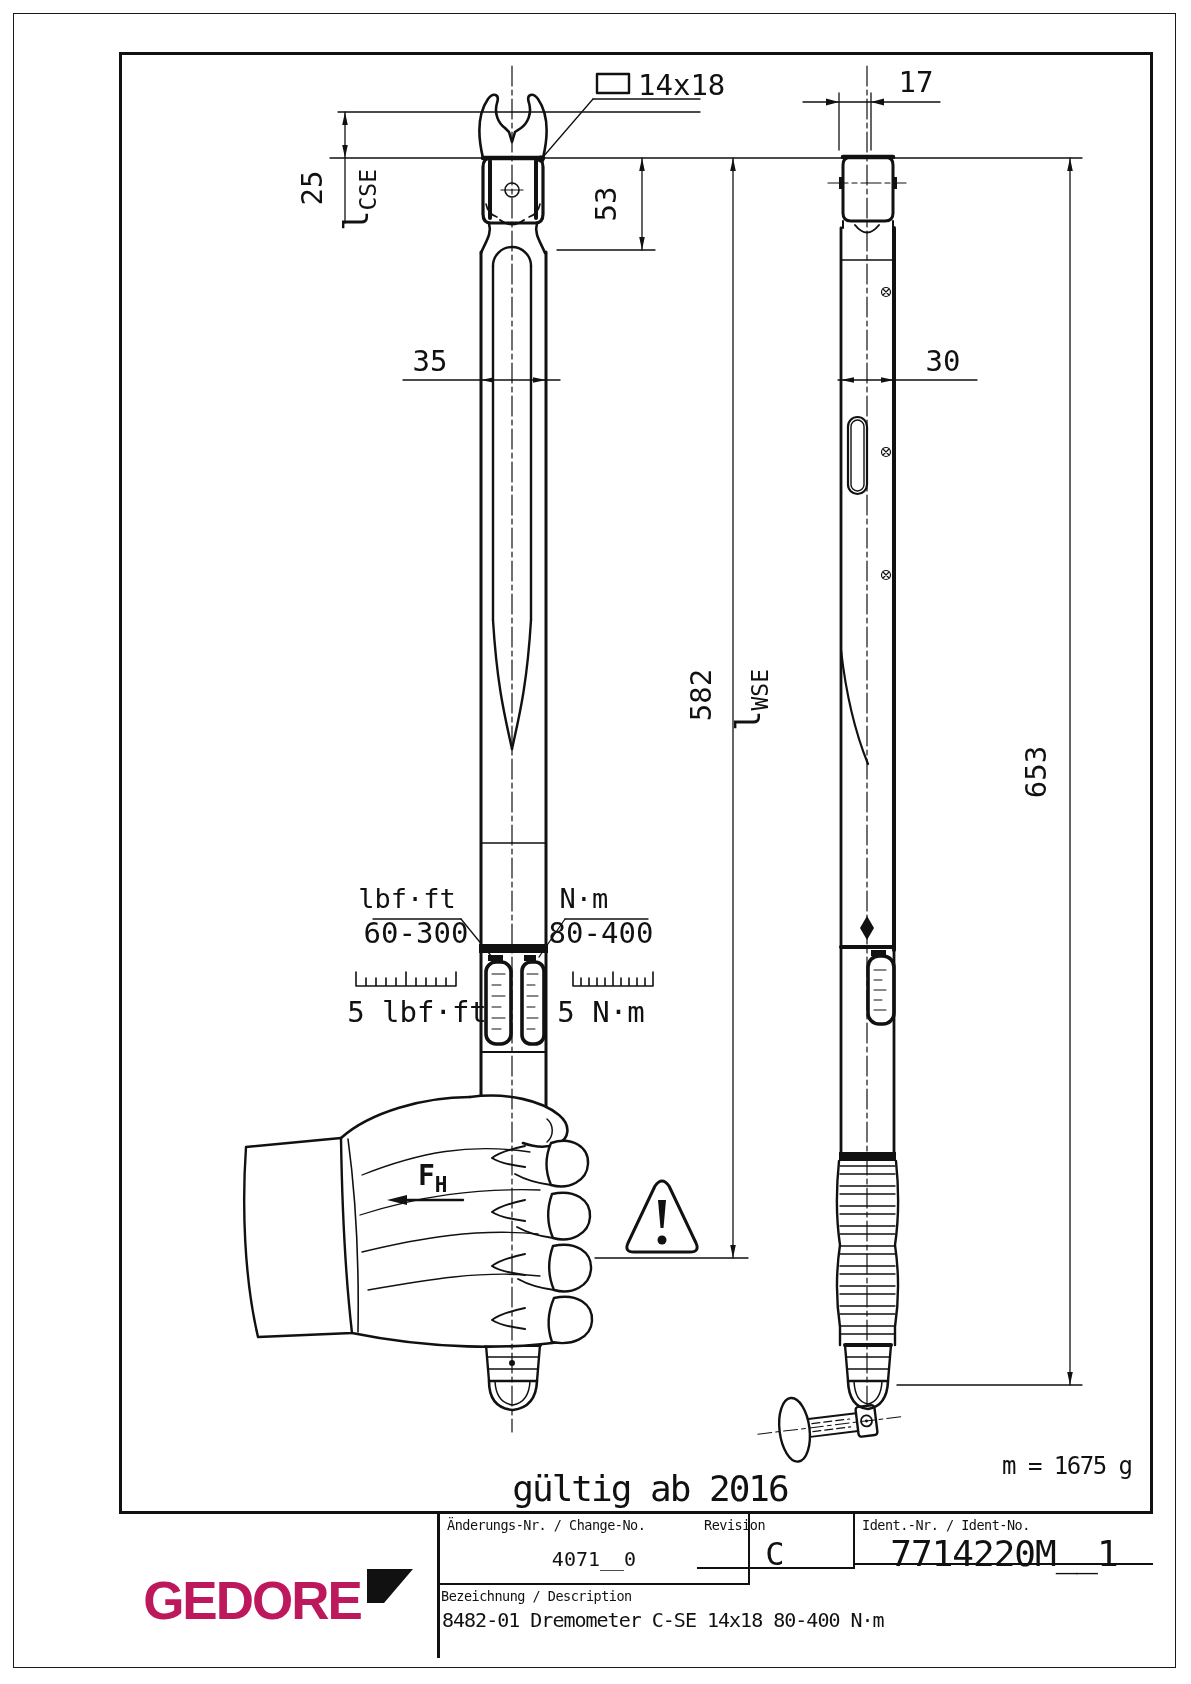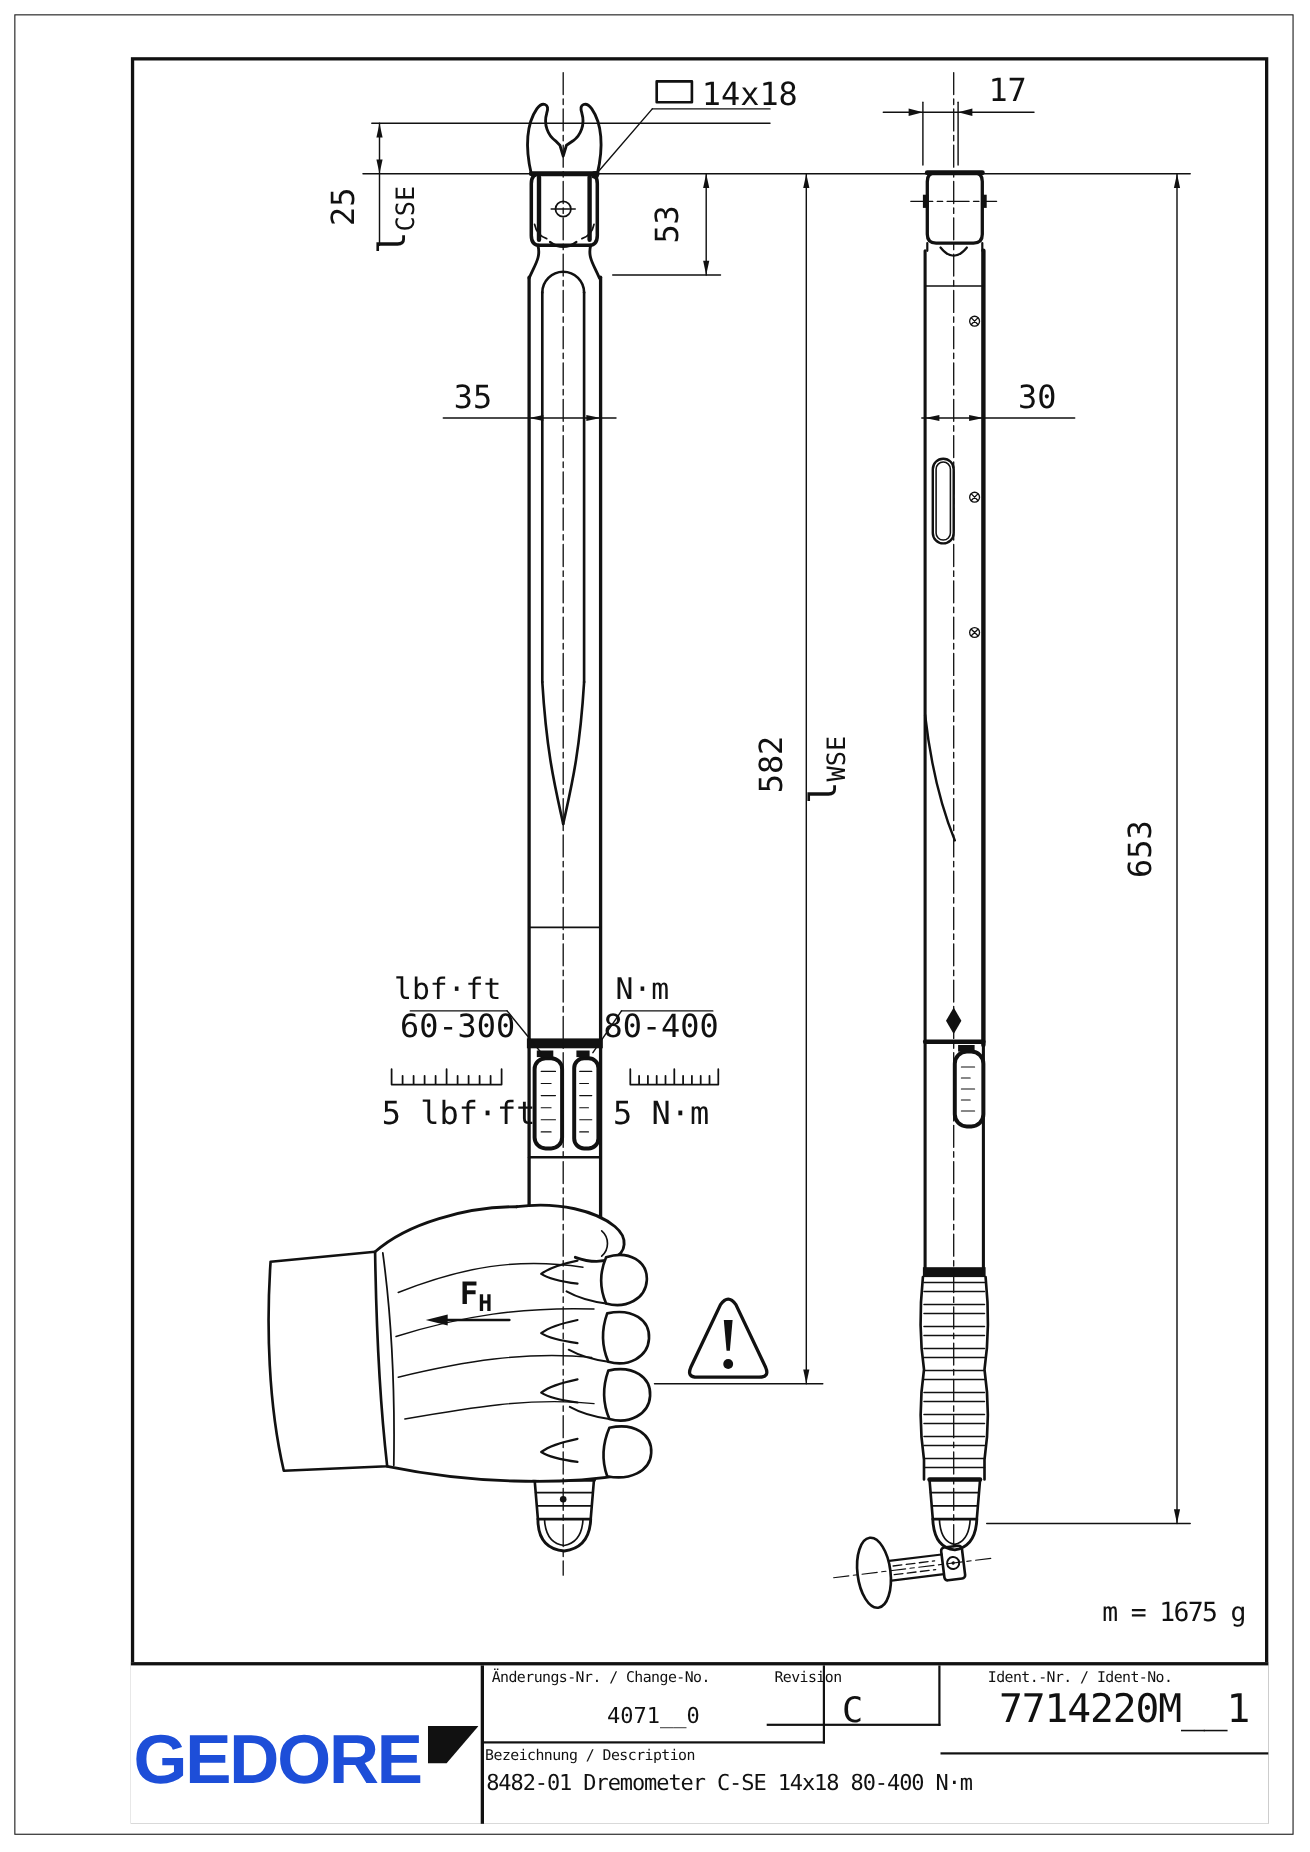--- a/index.html
+++ b/index.html
@@ -14,25 +14,25 @@
 
   .note-validity{position:absolute;left:470px;top:1468px;width:360px;text-align:center;
         font-size:36px;letter-spacing:-2px;}
   .note-mass{position:absolute;left:1002px;top:1452px;font-size:24px;letter-spacing:-1.5px;}
 
   .title-block{position:absolute;left:119px;top:1511px;width:1034px;height:147px;
         border-top:3px solid #111;box-sizing:border-box;background:#fff;}
   .tb-cell{position:absolute;box-sizing:border-box;}
   .tb-logo{left:0;top:0;width:321px;height:144px;border-right:3px solid #111;
         display:flex;align-items:center;justify-content:center;gap:6px;}
-  .tb-logo-text{font-family:"Liberation Sans", sans-serif;font-weight:900;font-size:63px;
-        letter-spacing:-2px;color:#1d4ed8;margin-top:28px;}
+  .tb-logo-text{font-family:"Liberation Sans", sans-serif;font-weight:900;font-size:53px;
+        letter-spacing:-2px;color:#be185d;margin-top:28px;}
   .tb-change{left:321px;top:0;width:310px;height:71px;border-right:2.5px solid #111;border-bottom:2.5px solid #111;}
   .tb-revision{left:578px;top:0;width:158px;height:55px;border-right:2.5px solid #111;border-bottom:2.5px solid #111;}
-  .tb-ident{left:736px;top:0;width:298px;height:81px;border-bottom:2.5px solid #111;padding-left:36px;}
+  .tb-ident{left:736px;top:0;width:298px;height:51px;border-bottom:2.5px solid #111;}
   .tb-desc{left:303px;top:71px;width:713px;height:73px;margin-left:12px;}
   .tb-label{font-size:13.5px;letter-spacing:-0.5px;padding:3px 0 0 7px;white-space:nowrap;}
   .tb-value-change{text-align:center;font-size:20px;margin-top:14px;}
   .tb-value-revision{text-align:center;font-size:32px;margin-top:2px;}
   .tb-value-ident{text-align:center;font-size:36px;letter-spacing:-1px;margin-top:0px;}
   .tb-value-desc{font-size:20px;letter-spacing:-1px;padding:4px 0 0 8px;white-space:nowrap;}
 </style>
 </head>
 <body>
 
@@ -255,20 +255,21 @@
       <text x="584" y="908" text-anchor="middle" font-size="27">N·m</text>
       <text x="601" y="943" text-anchor="middle" font-size="29">80-400</text>
       <text x="417" y="1022" text-anchor="middle" font-size="29">5 lbf·ft</text>
       <text x="601" y="1022" text-anchor="middle" font-size="29">5 N·m</text>
       <text x="418" y="1185" font-size="28" font-weight="bold">
         <tspan>F</tspan><tspan dy="7" font-size="21">H</tspan>
       </text>
     </g>
   </svg>
 
+  <div class="note-validity">gültig ab 2016</div>
   <div class="note-mass">m = 1675 g</div>
 
   <div class="title-block">
     <div class="tb-cell tb-logo">
       <span class="tb-logo-text">GEDORE</span>
       <svg width="46" height="38" viewBox="0 0 46 38">
         <polygon points="0,2 46,2 17,36 0,36" fill="#111"></polygon>
       </svg>
     </div>
     <div class="tb-cell tb-change">

